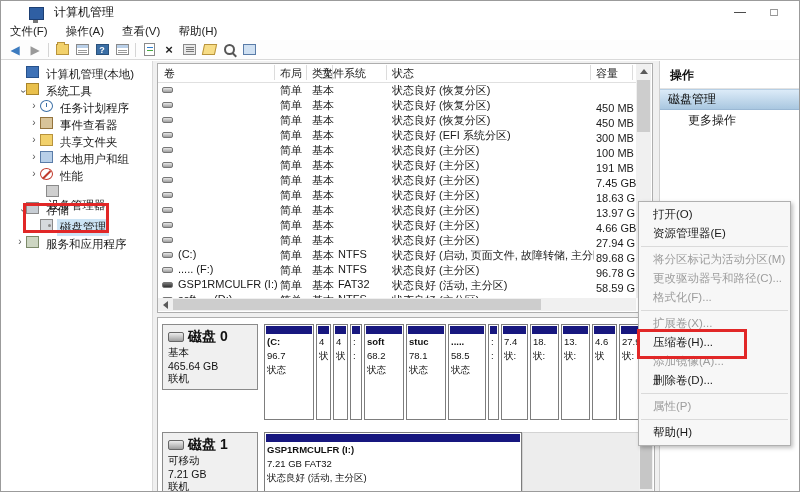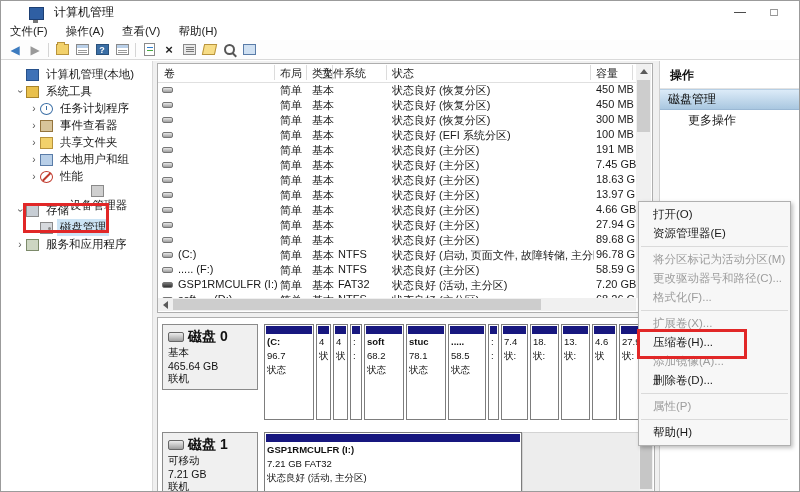--- a/index.html
+++ b/index.html
@@ -35,21 +35,21 @@
   .mini.props{background:#e8e8e8;}
   .mini.props:after{content:"";position:absolute;left:2px;top:2px;width:8px;height:1px;background:#777;box-shadow:0 2px 0 #777,0 4px 0 #777;}
   .mini.openfolder{background:#f7dd87;border-color:#b8933c;transform:skewX(-12deg);}
   .tb.find .lens{width:7px;height:7px;border:2px solid #555;border-radius:50%;position:relative;}
   .tb.find .lens:after{content:"";position:absolute;right:-4px;bottom:-3px;width:5px;height:2px;background:#555;transform:rotate(45deg);}
   .mini.console{background:#cfe0f2;border-color:#5a7ca8;}
   
   #main{position:absolute;left:0;top:60px;width:800px;height:432px;background:#f0f0f0;}
   
   #sidebar{position:absolute;left:0;top:0;width:152px;height:432px;background:#ffffff;border-right:1px solid #d9d9d9;padding-top:5px;box-sizing:border-box;}
-  .tree-row{position:relative;height:17px;display:flex;align-items:center;font-size:11.5px;color:#1a1a1a;white-space:nowrap;}
+  .tree-row{position:relative;height:17px;display:flex;font-size:11.5px;color:#1a1a1a;white-space:nowrap;}
   .tree-row .chev{width:10px;font-size:10px;color:#555;display:inline-block;text-align:center;flex:none;}
   .tree-row .chev.exp{transform:rotate(90deg);}
   .tico{width:13px;height:12px;flex:none;margin:0 4px 0 1px;border:1px solid #8a8a8a;box-sizing:border-box;background:#dcdcdc;position:relative;}
   .tico.computer{background:#3f72b7;border-color:#27518b;}
   .tico.tools{background:#e9c04c;border-color:#a8842b;}
   .tico.scheduler{background:#fff;border-radius:50%;border-color:#3a6ea5;}
   .tico.scheduler:after{content:"";position:absolute;left:5px;top:2px;width:1px;height:4px;background:#3a6ea5;}
   .tico.event-viewer{background:#d8c49a;border-color:#94743d;}
   .tico.shared-folders{background:#f2d16b;border-color:#b8933c;}
   .tico.users{background:#b8cfe8;border-color:#5a7ca8;}
@@ -71,21 +71,21 @@
   #vol-rows{position:absolute;left:0;top:18px;width:478px;height:218px;overflow:hidden;}
   .vrow{position:relative;height:15px;font-size:11px;color:#1a1a1a;white-space:nowrap;}
   .vrow span{position:absolute;top:1px;overflow:hidden;}
   .v-ico{left:4px;top:4.5px!important;width:11px;height:6px;border-radius:2px;background:linear-gradient(#e8e8e8,#9f9f9f);border:1px solid #777;box-sizing:border-box;}
   .v-ico.dark{background:linear-gradient(#777,#333);}
   .v-name{left:20px;width:100px;}
   .v-layout{left:122px;width:30px;}
   .v-type{left:154px;width:26px;}
   .v-fs{left:180px;width:42px;}
   .v-status{left:234px;width:202px;}
-  .v-cap{left:438px;width:40px;}
+  .v-cap{left:438px;width:40px;margin-top:19px;}
   
   #vol-vscroll{position:absolute;right:1px;top:0px;width:15px;height:234px;background:#f0f0f0;}
   .scroll-up{width:15px;height:15px;background:#f0f0f0;display:flex;align-items:center;justify-content:center;}
   .tri-up{width:0;height:0;border-left:4px solid transparent;border-right:4px solid transparent;border-bottom:5px solid #5a5a5a;}
   .tri-left{width:0;height:0;border-top:4px solid transparent;border-bottom:4px solid transparent;border-right:5px solid #5a5a5a;}
   #vol-vthumb{position:absolute;left:1px;top:16px;width:13px;height:52px;background:#cdcdcd;}
   #vol-hscroll{position:absolute;left:0;bottom:1px;width:478px;height:13px;background:#f0f0f0;display:flex;align-items:center;}
   #vol-hthumb{position:absolute;left:15px;top:1px;width:368px;height:11px;background:#cdcdcd;}
   
   #disk-pane{position:absolute;left:156px;top:256px;width:498px;height:178px;background:#fff;border:1px solid #aeaeae;box-sizing:border-box;}

